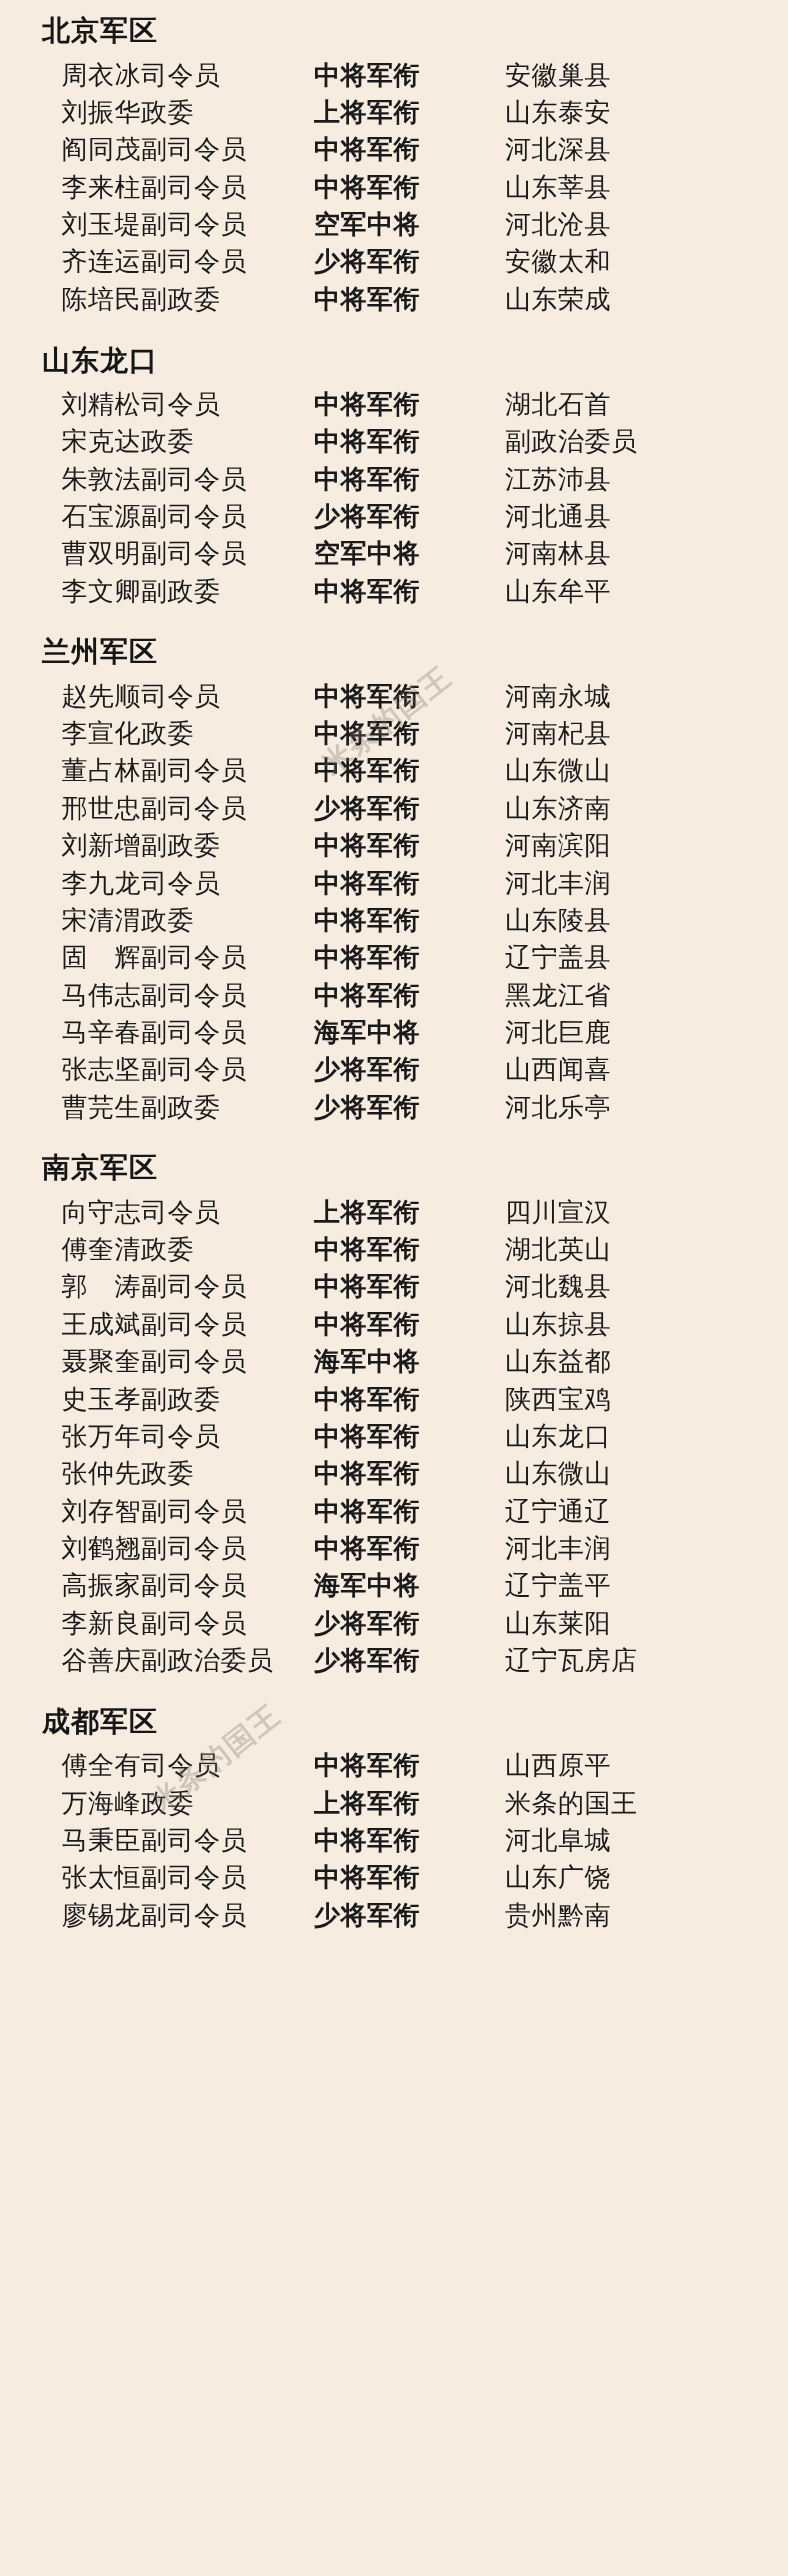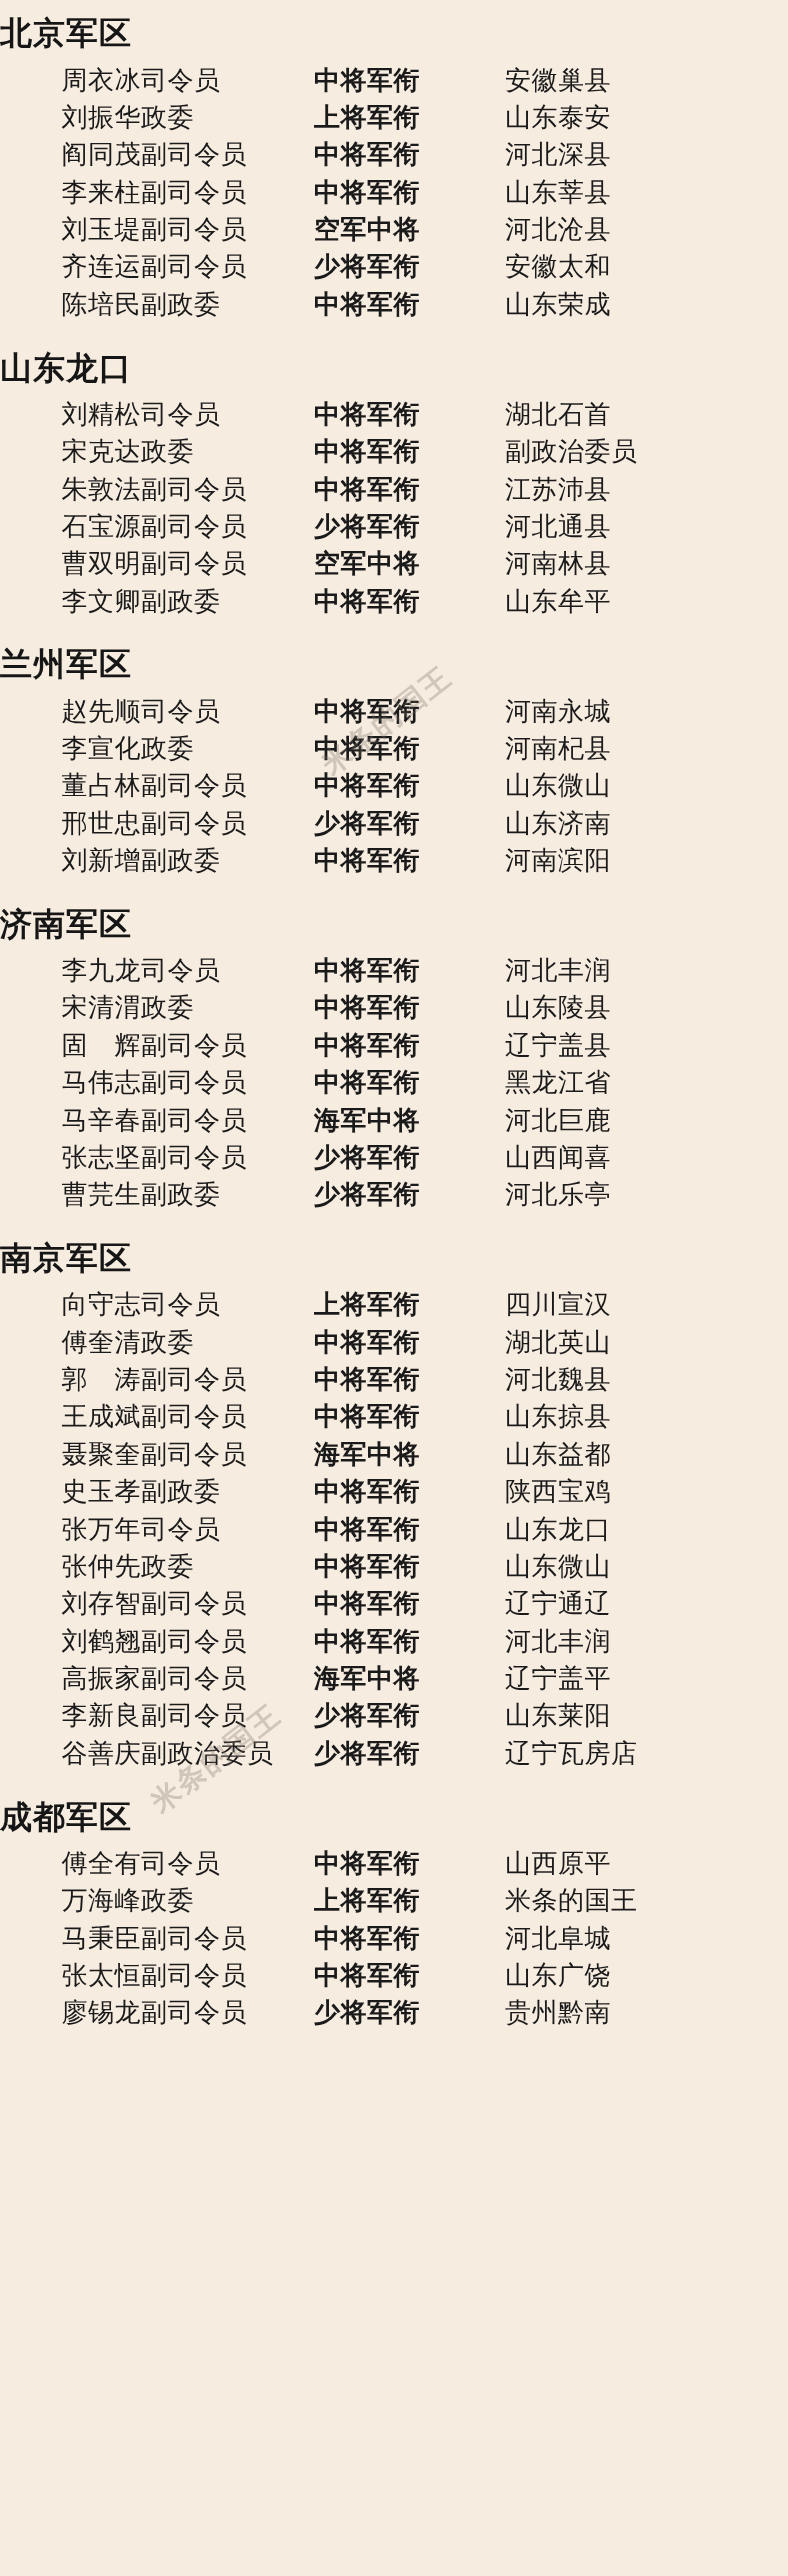--- a/index.html
+++ b/index.html
@@ -21,23 +21,24 @@
     min-height: 2576px;
     background: #f7ece0;
     padding: 0;
     box-sizing: border-box;
   }
   .section {
     margin: 0 0 0 0;
     padding: 0;
   }
   .section-title {
-    font-size: 32px;
+    font-size: 28px;
     font-weight: bold;
     color: #161616;
+    padding-left: 42px;
     padding-top: 25px;
     padding-bottom: 7.6px;
     letter-spacing: 1px;
     line-height: 1.25;
   }
   .section:first-child .section-title {
     padding-top: 13.3px;
   }
   .row {
     display: flex;
@@ -205,21 +206,20 @@
           <div class="c-origin">山东济南</div>
         </div>
         <div class="row">
           <div class="c-name">刘新增</div>
           <div class="c-post">副政委</div>
           <div class="c-rank">中将军衔</div>
           <div class="c-origin">河南滨阳</div>
         </div>
       </div>
       <div class="section">
-        <div class="section-title">济南军区</div>
         <div class="row">
           <div class="c-name">李九龙</div>
           <div class="c-post">司令员</div>
           <div class="c-rank">中将军衔</div>
           <div class="c-origin">河北丰润</div>
         </div>
         <div class="row">
           <div class="c-name">宋清渭</div>
           <div class="c-post">政委</div>
           <div class="c-rank">中将军衔</div>

